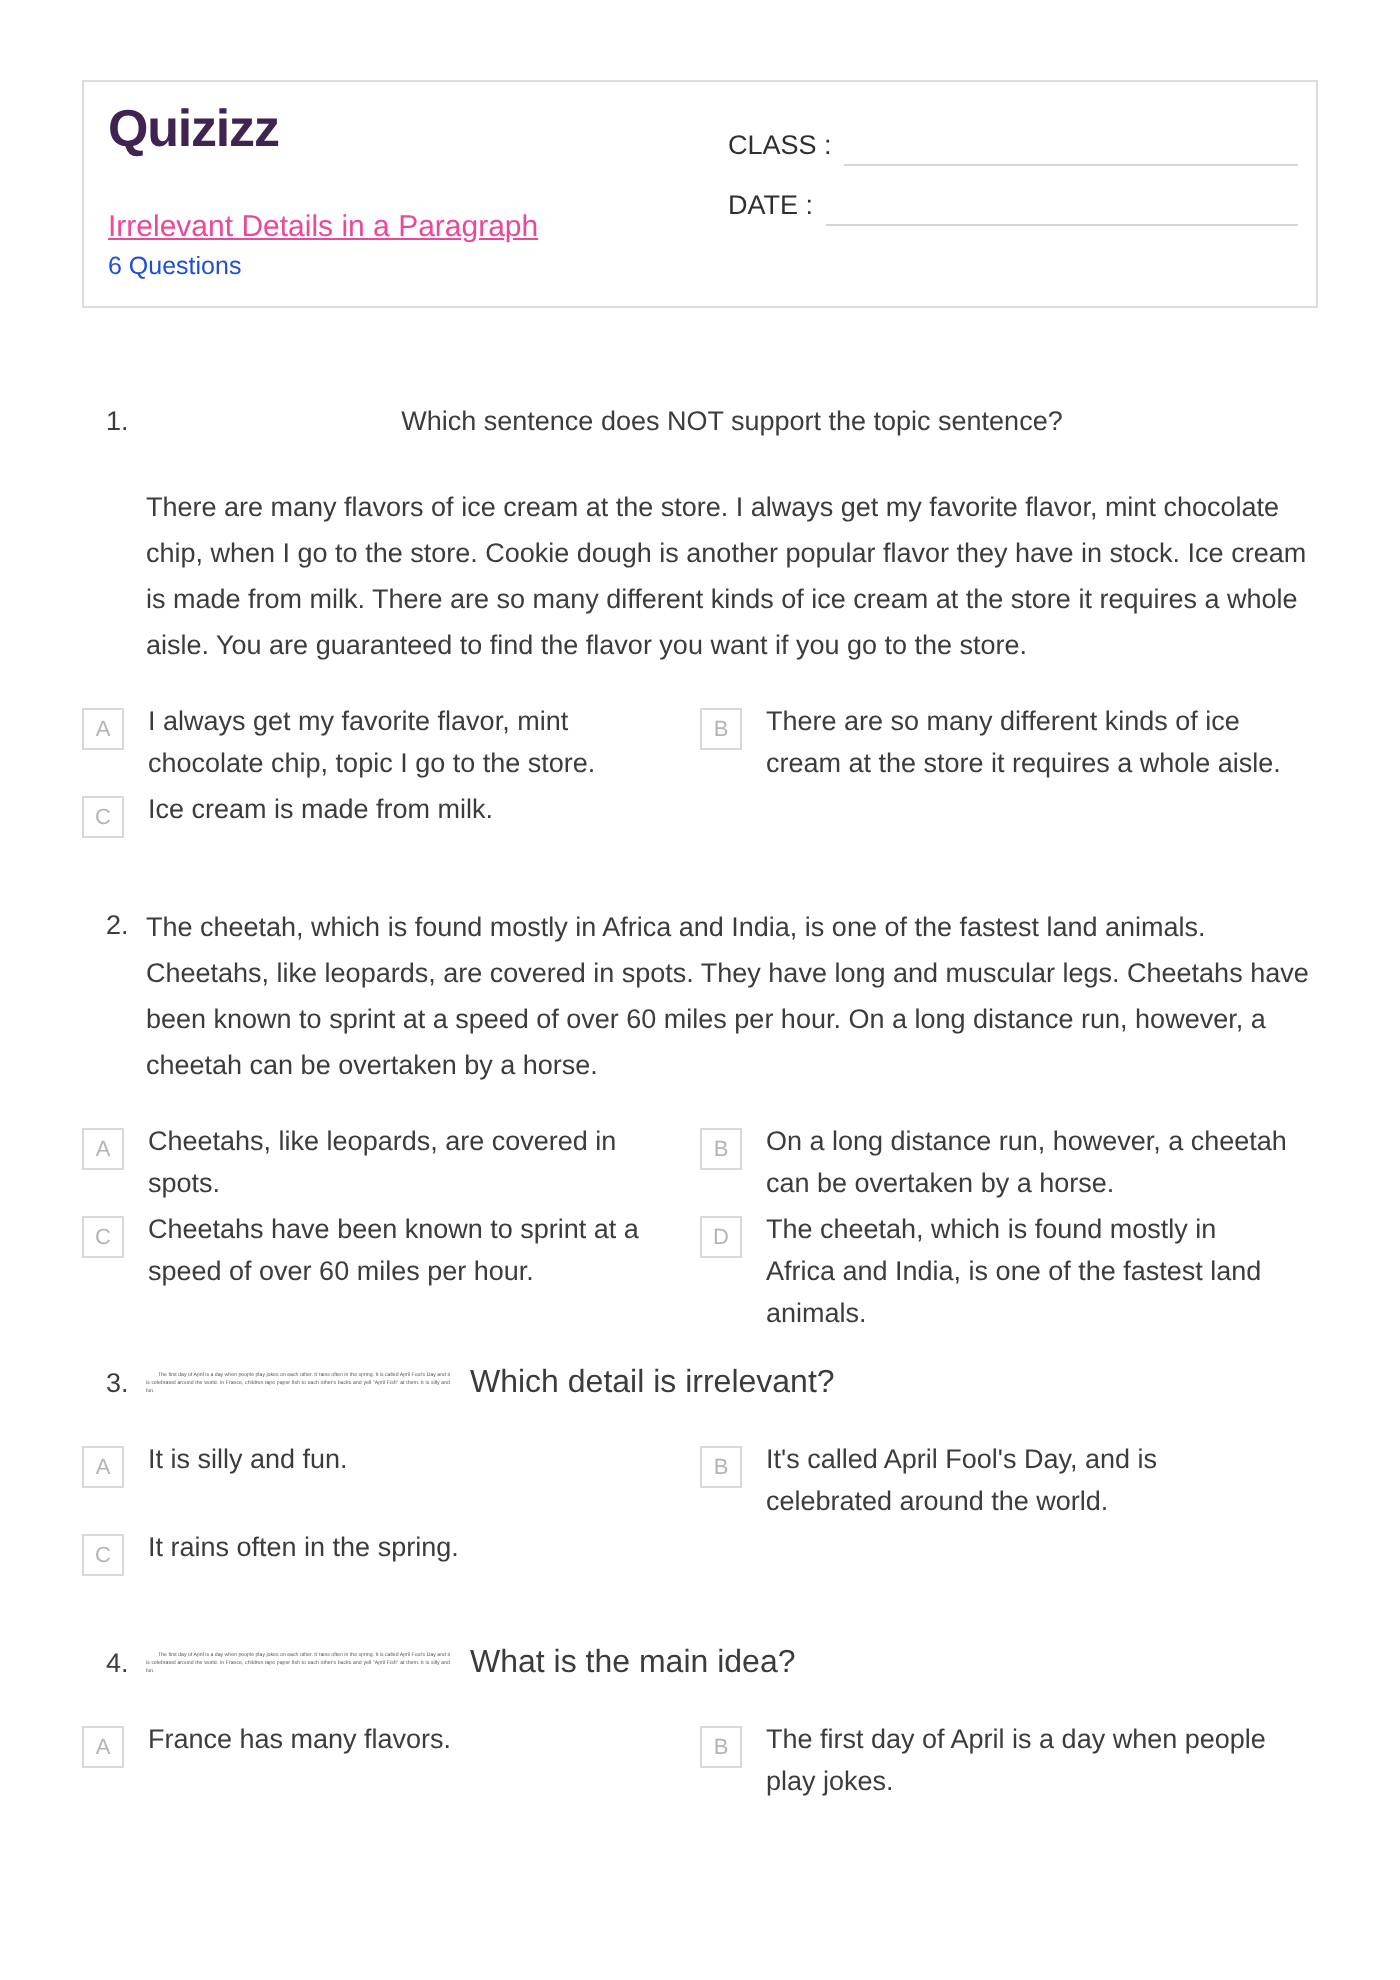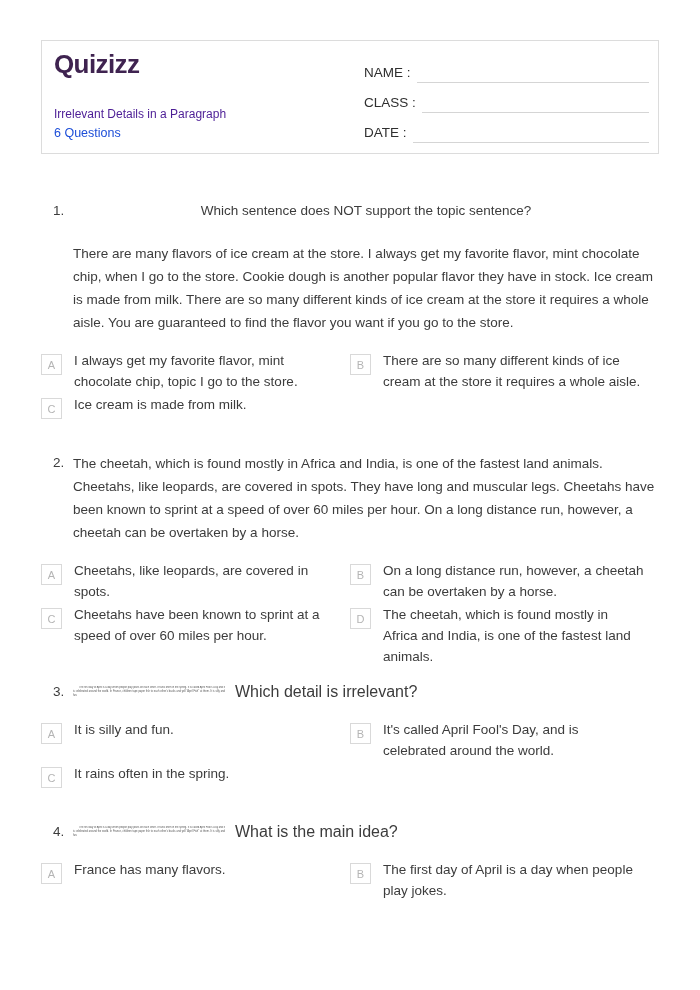--- a/index.html
+++ b/index.html
@@ -44,24 +44,25 @@
   .logo {
     font-size: 26px;
     font-weight: bold;
     color: #3f2350;
     letter-spacing: -0.6px;
     line-height: 26px;
     white-space: nowrap;
   }
   .ws-title {
     margin-top: 28px;
-    font-size: 12px;
-    color: #4c1d95;
+    font-size: 15px;
+    color: #ec4899;
     line-height: 18px;
     white-space: nowrap;
+    text-decoration: underline;
   }
   .ws-count {
     margin-top: 2px;
     font-size: 12.5px;
     color: #1d4ed8;
     line-height: 16px;
   }
 
   .header-right {
     position: absolute;
@@ -197,24 +198,20 @@
 <div class="page">
 
   <div class="header-card">
     <div class="header-left">
       <div class="logo">Quizizz</div>
       <div class="ws-title">Irrelevant Details in a Paragraph</div>
       <div class="ws-count">6 Questions</div>
     </div>
     <div class="header-right">
       <div class="field-row">
-        <span class="field-label">NAME :</span>
-        <span class="field-line"></span>
-      </div>
-      <div class="field-row">
         <span class="field-label">CLASS :</span>
         <span class="field-line"></span>
       </div>
       <div class="field-row">
         <span class="field-label">DATE  :</span>
         <span class="field-line"></span>
       </div>
     </div>
   </div>
 

